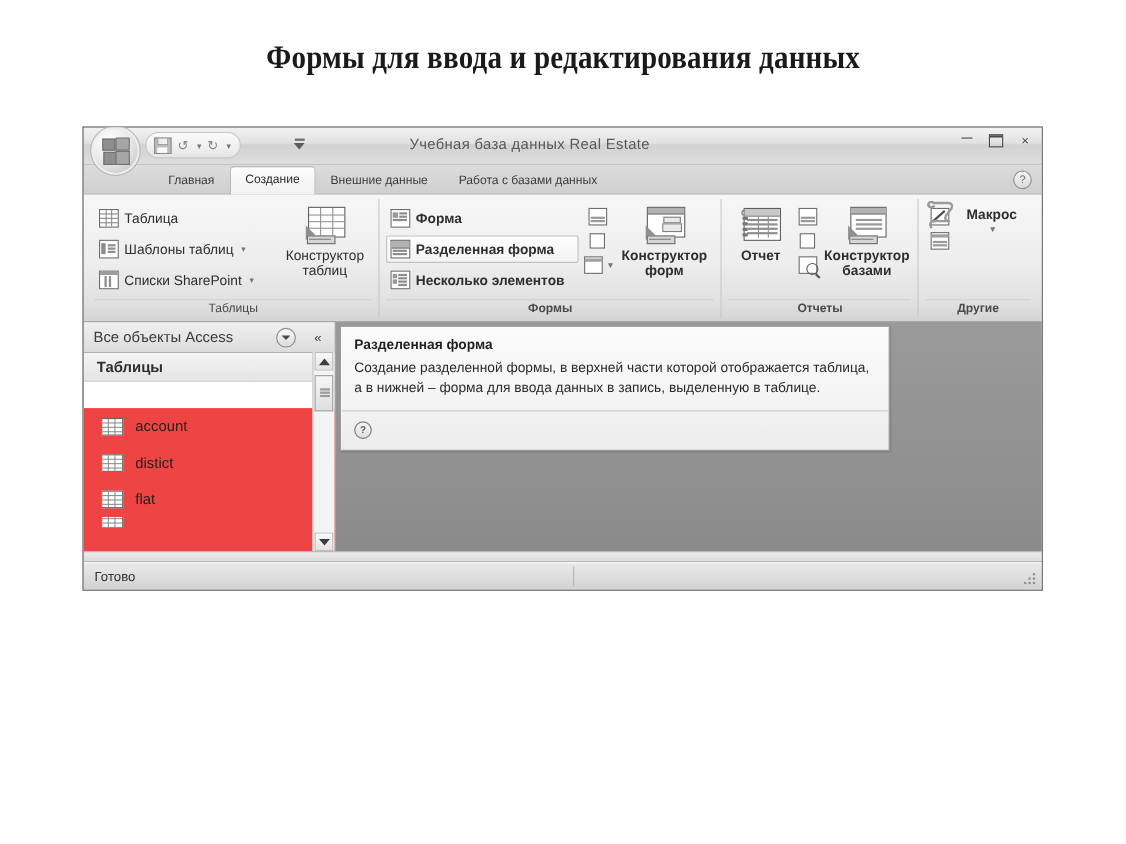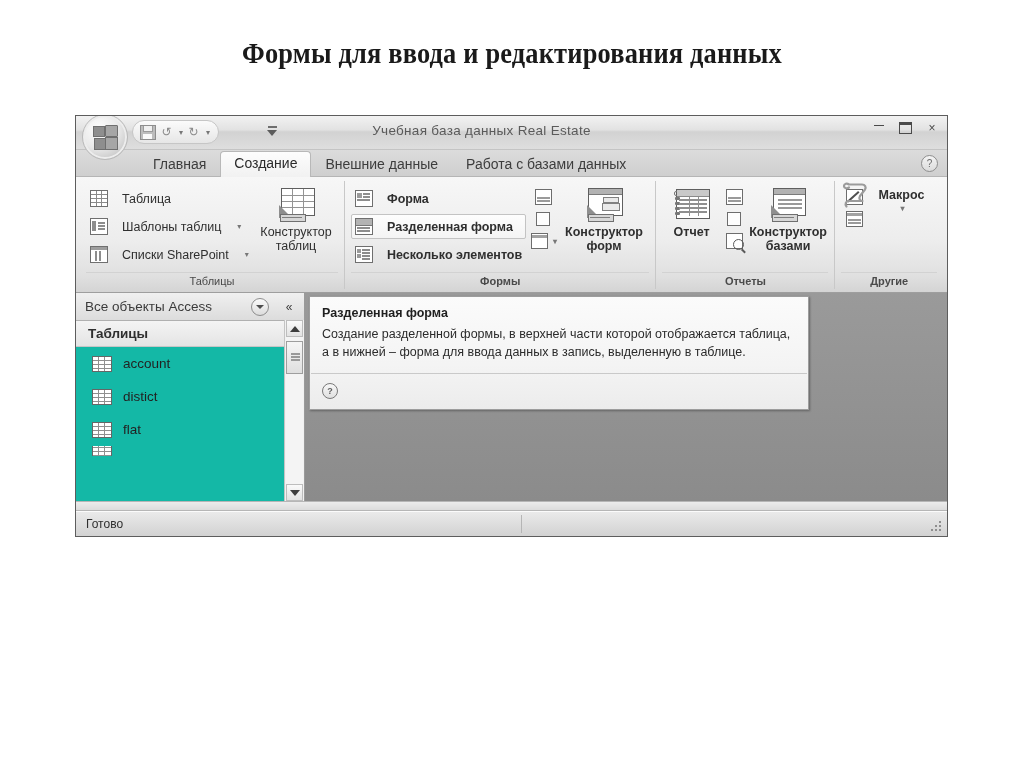--- a/index.html
+++ b/index.html
@@ -89,21 +89,21 @@
   
   .tabstrip{
     height:26px;position:relative;
     background:linear-gradient(to bottom,#dcdcdc,#cfcfcf);
     border-bottom:1px solid #b5b5b5;
     display:flex;align-items:flex-end;
     padding-left:63px;
     flex:0 0 auto;
   }
   .tab{
-    font-size:14px;color:#3d3d3d;padding:4px 14px 5px 14px;
+    font-size:11px;color:#3d3d3d;padding:4px 14px 5px 14px;
     line-height:15px;white-space:nowrap;position:relative;top:1px;
   }
   .tab.active{
     background:linear-gradient(to bottom,#fdfdfd,#f1f1f1);
     border:1px solid #b8b8b8;border-bottom:none;
     border-radius:4px 4px 0 0;
     color:#2b2b2b;
     padding:4px 13px 6px 13px;
   }
   .help-btn{
@@ -127,21 +127,21 @@
   }
   .group + .group{border-left:1px solid #c8c8c8;font-weight:bold;}
   .group-body{flex:1;display:flex;align-items:flex-start;padding-top:5px;}
   .group-label{
     height:16px;line-height:16px;text-align:center;font-size:11px;color:#4a4a4a;
     border-top:1px solid #d2d2d2;
   }
 
   .small-col{display:flex;flex-direction:column;gap:3px;}
   .small-item{
-    display:flex;align-items:center;gap:14px;height:21px;padding:1px 5px 1px 3px;
+    display:flex;align-items:center;gap:5px;height:21px;padding:1px 5px 1px 3px;
     font-size:12.5px;color:#2f2f2f;white-space:nowrap;border:1px solid transparent;border-radius:2px;
   }
   .small-item.hot{
     background:linear-gradient(to bottom,#fdfdfd,#f4f4f4);
     border:1px solid #c3c3c3;
   }
   .caret{font-size:8px;color:#777;margin-left:2px;}
 
   
   .ico{width:16px;height:15px;position:relative;flex:0 0 auto;}
@@ -235,21 +235,21 @@
 
   .nav-group{
     height:25px;flex:0 0 auto;display:flex;align-items:center;
     background:linear-gradient(to bottom,#f4f4f4,#e4e4e4);
     border-bottom:1px solid #c6c6c6;
     padding:0 6px 0 12px;
   }
   .nav-group .gt{flex:1;font-size:13.5px;font-weight:700;color:#2f2f2f;}
   .nav-group .chev{font-size:11px;color:#555;}
 
-  .nav-list{flex:1;position:relative;overflow:hidden;background:#14b8a6;}
+  .nav-list{flex:1;position:relative;overflow:hidden;background:#ef4444;margin-top:24px;}
   .nav-item{display:flex;align-items:center;gap:11px;height:33px;padding-left:16px;font-size:13.5px;color:#222;}
   .nav-item .tico{width:18px;height:14px;position:relative;background:#fff;border:1px solid #666;flex:0 0 auto;}
   .nav-item .tico::before{content:"";position:absolute;left:0;right:0;top:3px;height:1px;background:#8f8f8f;box-shadow:0 4px 0 #8f8f8f,0 8px 0 #8f8f8f;}
   .nav-item .tico::after{content:"";position:absolute;top:0;bottom:0;left:5px;width:1px;background:#8f8f8f;box-shadow:6px 0 0 #8f8f8f;}
   .nav-item.clipped{height:10px;overflow:hidden;}
 
   .nav-scroll{
     position:absolute;right:0;top:27px;bottom:0;width:19px;
     background:#f1f1f1;border-left:1px solid #c4c4c4;
     display:flex;flex-direction:column;align-items:center;

